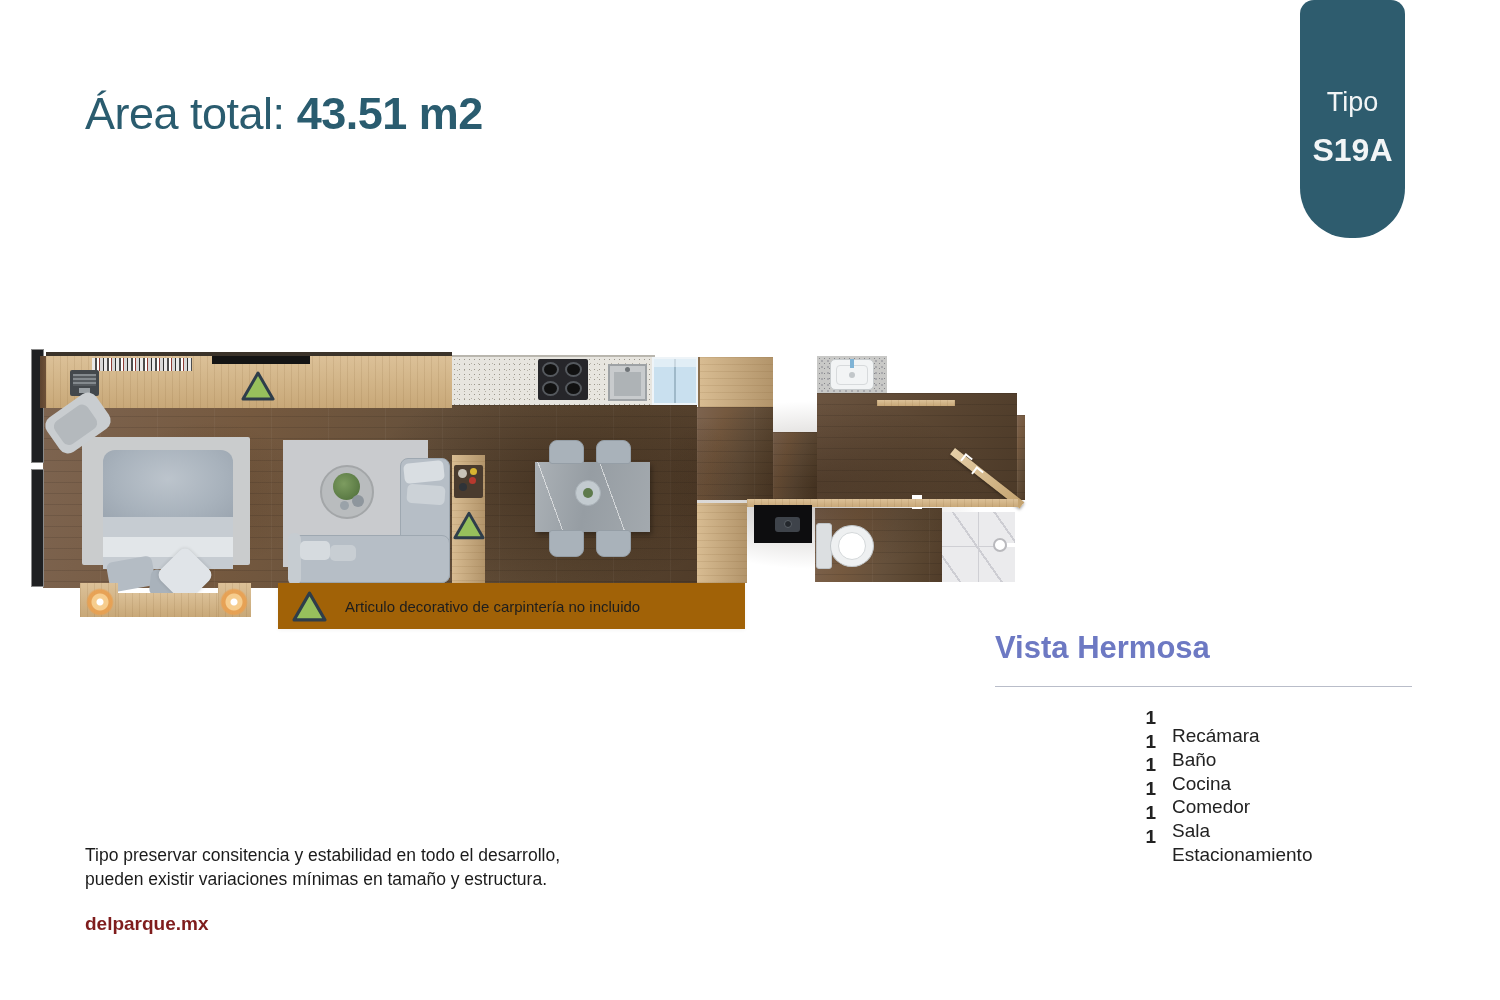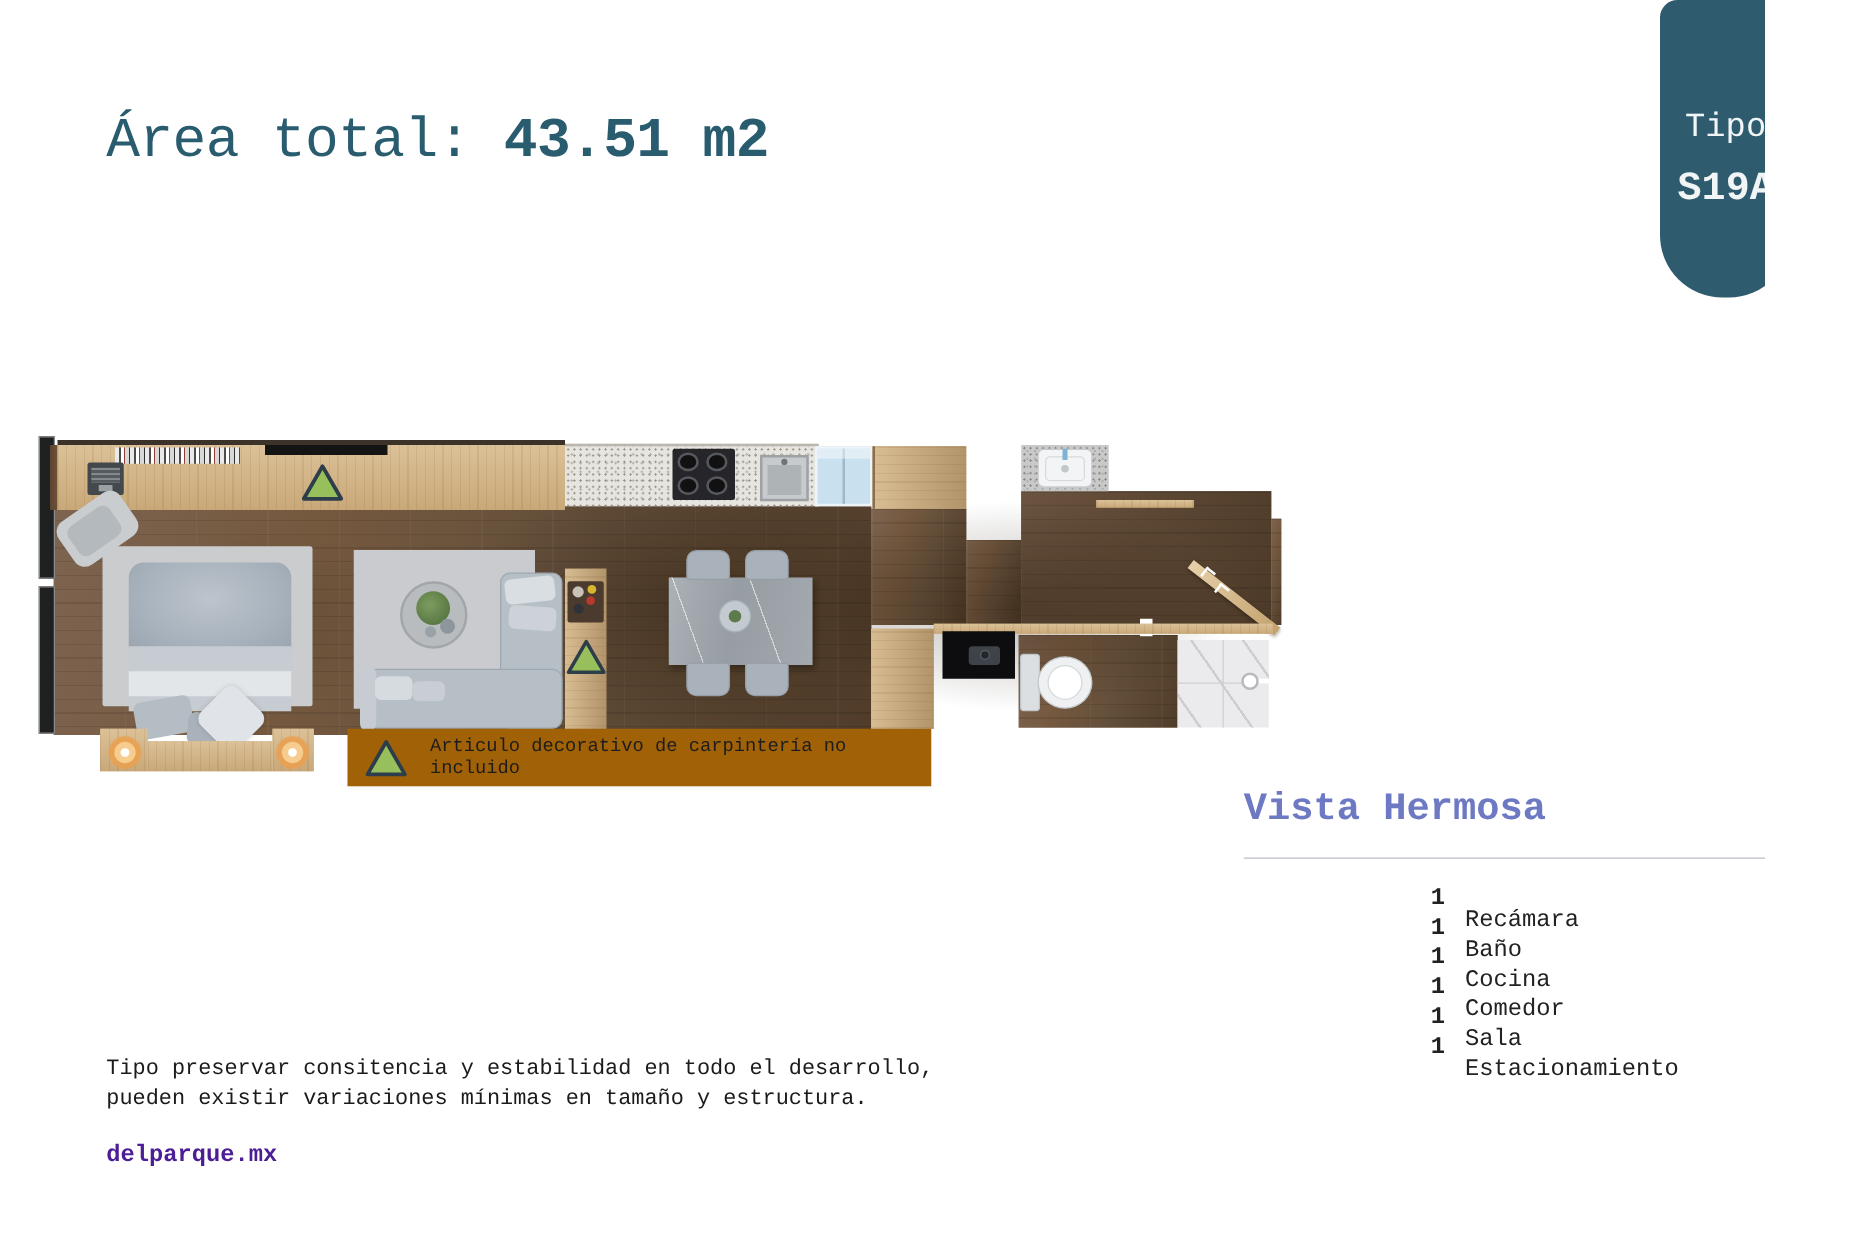--- a/index.html
+++ b/index.html
@@ -1,39 +1,39 @@
 <!DOCTYPE html>
 <html><head>
 <meta charset="utf-8">
 <style>
   html,body{margin:0;padding:0;background:#fff;}
   .page{position:relative;width:1412px;height:1000px;background:#ffffff;overflow:hidden;
-        font-family:Liberation Mono, monospace;}
+        font-family:Liberation Sans, sans-serif;}
 
   
   .title{position:absolute;left:85px;top:88px;font-size:45px;color:#2a5c6f;letter-spacing:-0.5px;}
   .title b{font-weight:700;}
-  .badge{position:absolute;left:1328px;top:0;width:105px;height:238px;background:#2e5c6e;
+  .badge{position:absolute;left:1300px;top:0;width:105px;height:238px;background:#2e5c6e;
          border-radius:14px 14px 50px 50px;display:flex;flex-direction:column;align-items:center;
          justify-content:center;color:#f2f5f6;padding-top:18px;box-sizing:border-box;}
   .badge .tipo{font-size:27px;font-weight:400;margin-bottom:2px;}
   .badge .code{font-size:32px;font-weight:700;margin-top:12px;}
 
   
   .vista{position:absolute;left:995px;top:630px;width:422px;text-align:left;
          font-size:31px;font-weight:700;color:#6d79c3;}
   .vista-line{position:absolute;left:995px;top:686px;width:422px;height:1px;background:#b9bdc9;}
   .features{position:absolute;left:1140px;top:706px;list-style:none;margin:0;padding:0;}
   .features li{display:flex;height:23.8px;align-items:center;font-size:19px;color:#222;}
   .features b{width:16px;text-align:right;font-weight:700;}
   .features span{margin-left:16px;margin-top:36px;}
 
   
   .disclaimer{position:absolute;left:85px;top:843px;font-size:17.5px;line-height:24px;color:#1b1b1b;}
-  .site{position:absolute;left:85px;top:913px;font-size:19px;font-weight:700;color:#4c1d95;}
+  .site{position:absolute;left:85px;top:913px;font-size:19px;font-weight:700;color:#7f1d1d;}
 
   
   .plan{position:absolute;left:30px;top:345px;width:1000px;height:285px;}
   .plan *{position:absolute;box-sizing:border-box;}
 
   .wood-dark{background-color:#6f5843;
     background-image:
       repeating-linear-gradient(180deg, rgba(0,0,0,.10) 0 1px, rgba(0,0,0,0) 1px 11px),
       repeating-linear-gradient(90deg, rgba(255,255,255,.04) 0 1px, rgba(255,255,255,0) 1px 57px),
       linear-gradient(105deg,#7d6450 0%,#75593f 30%,#65503b 58%,#594530 82%,#503c29 100%);

